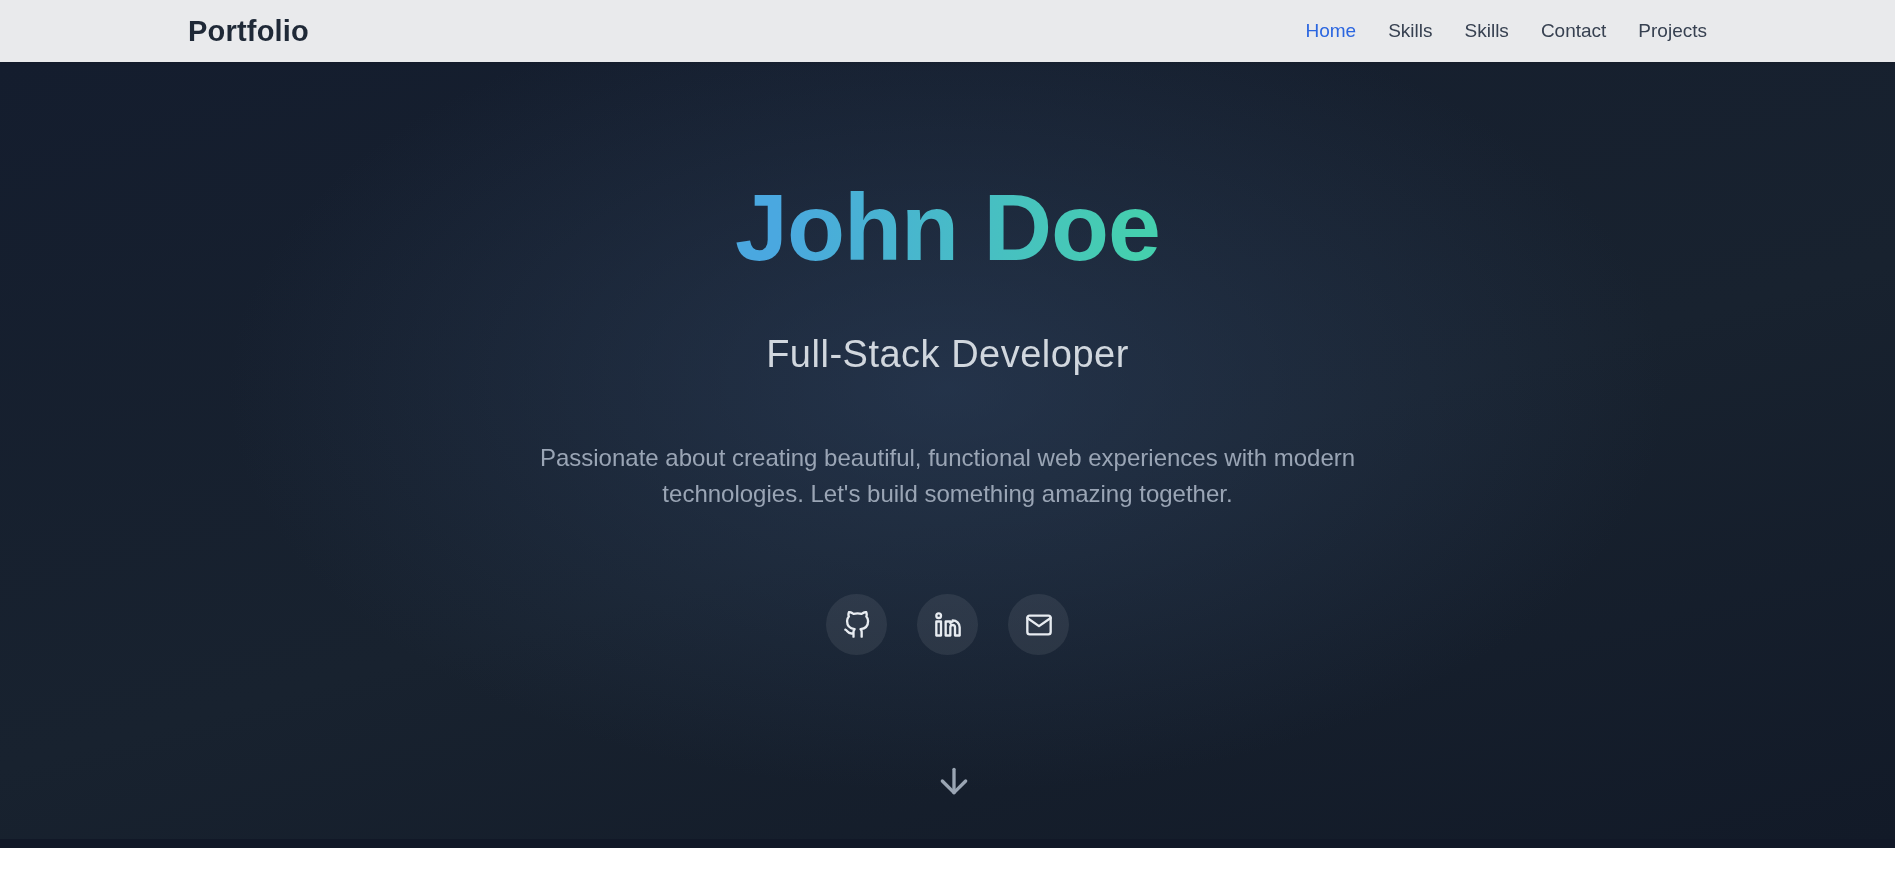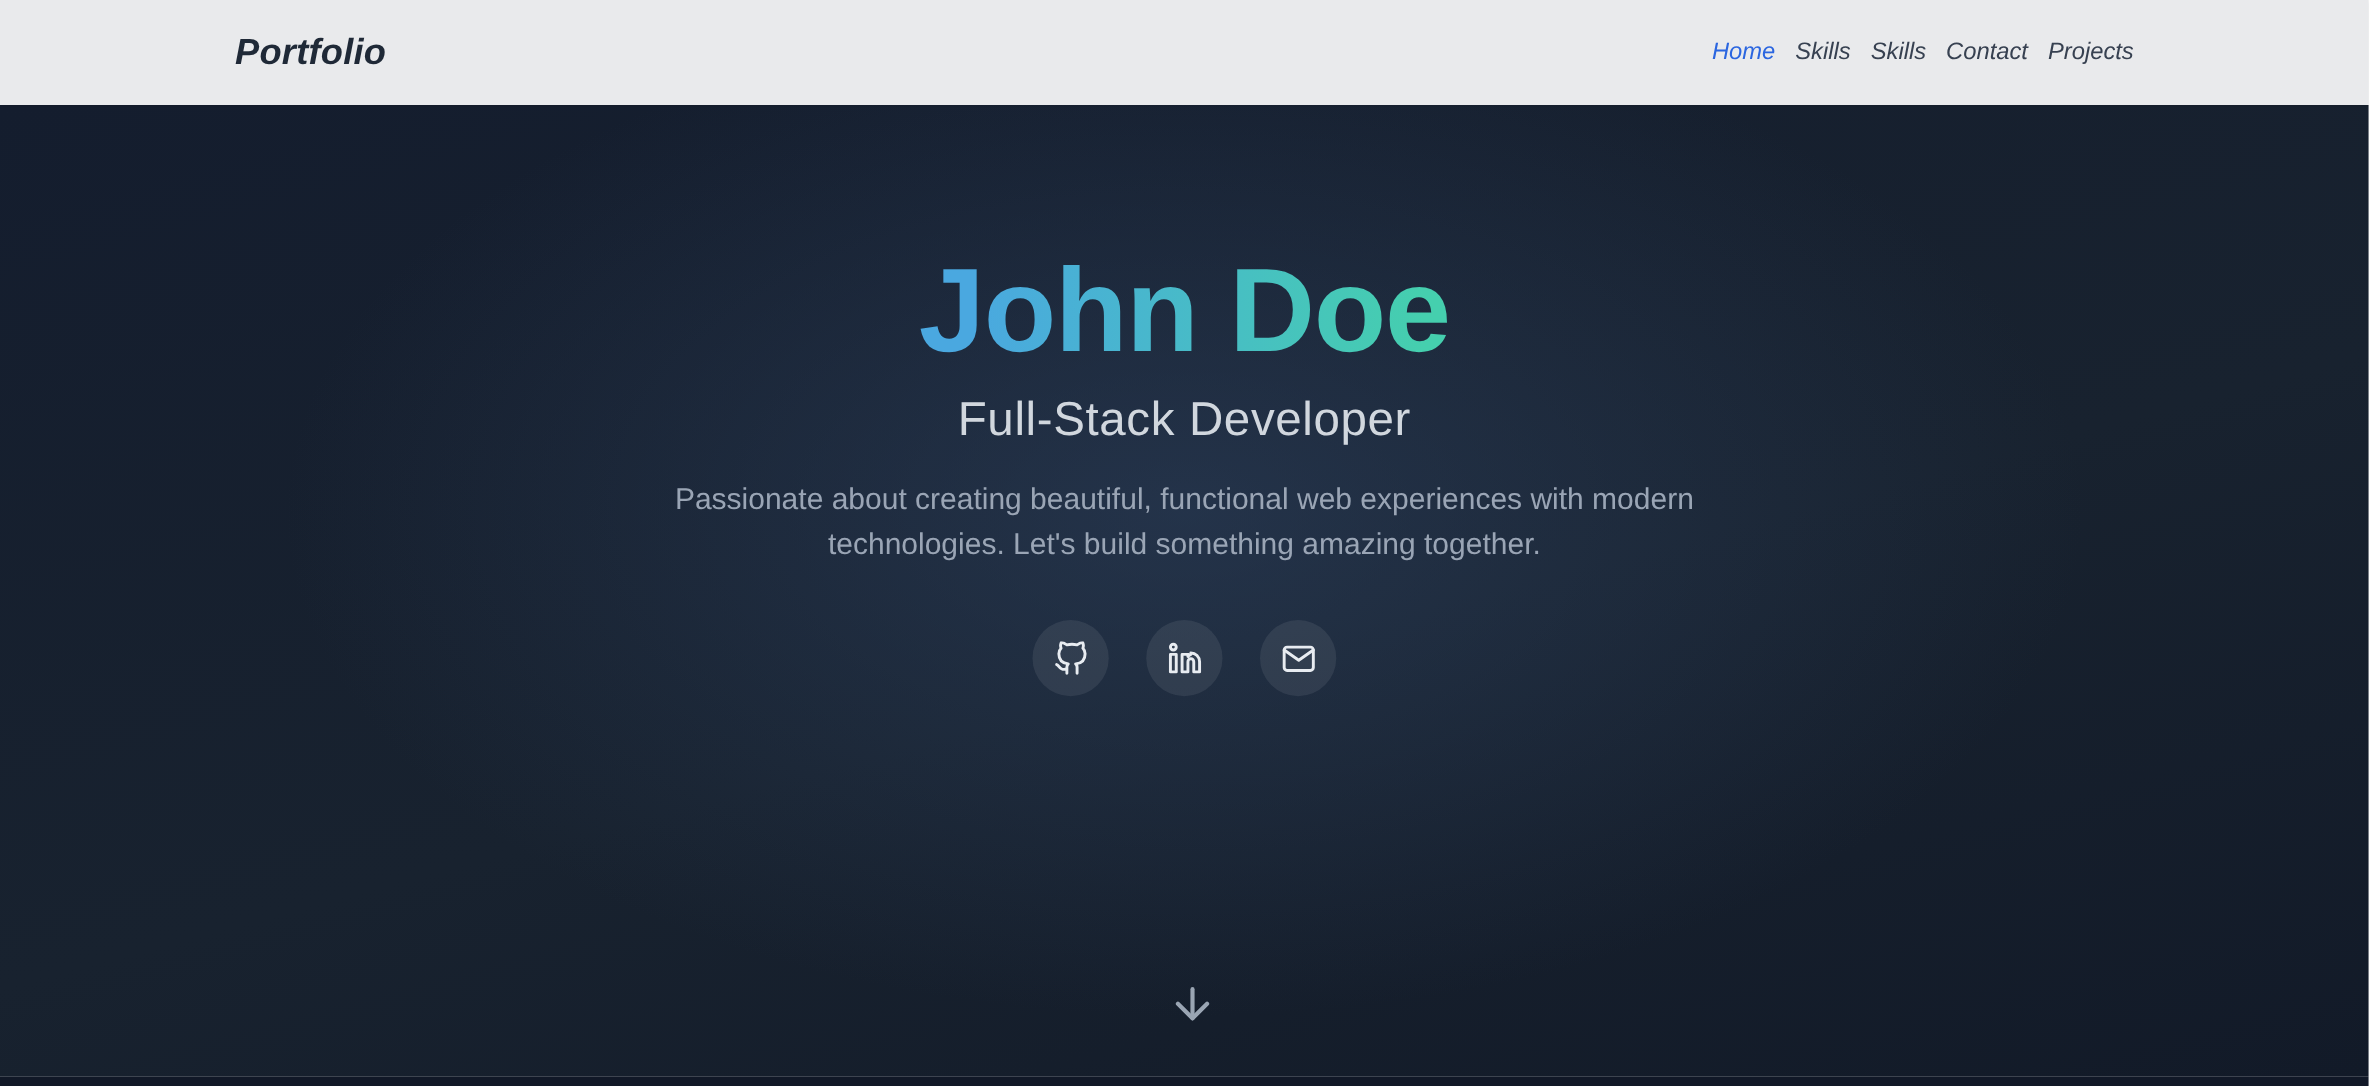--- a/index.html
+++ b/index.html
@@ -5,45 +5,44 @@
   * { margin: 0; padding: 0; box-sizing: border-box; }
   html, body {
     width: 1895px;
     height: 869px;
     overflow: hidden;
     font-family: "Liberation Sans", "DejaVu Sans", sans-serif;
   }
 
   
   .header {
-    height: 84px;
+    height: 62px;
     background: var(--header-bg, #e9eaec);
     box-shadow: 0 1px 3px rgba(0,0,0,0.12);
     position: relative;
     z-index: 2;
-    font-style: italic;
   }
   .header-inner {
     height: 100%;
     padding: 0 188px;
     display: flex;
     align-items: center;
     justify-content: space-between;
   }
   .logo {
     font-size: 29px;
     font-weight: 700;
     color: var(--logo-text, #1f2937);
     letter-spacing: 0.2px;
     cursor: pointer;
   }
   .nav {
     display: flex;
     align-items: center;
-    gap: 16px;
+    gap: 32px;
   }
   .nav-link {
     font-size: 19px;
     color: var(--nav-link, #374151);
     text-decoration: none;
     cursor: pointer;
   }
   .nav-link.active {
     color: var(--nav-active, #2563eb);
   }
@@ -53,20 +52,21 @@
     height: 777px;
     background:
       radial-gradient(ellipse 1000px 560px at 50% 42%, rgba(46,66,96,0.55) 0%, rgba(46,66,96,0.0) 72%),
       linear-gradient(165deg, #141d2e 0%, #18222f 55%, #121a28 100%);
     display: flex;
     flex-direction: column;
     align-items: center;
     text-align: center;
     padding-top: 118px;
     position: relative;
+    gap: 40px;
   }
   .hero-title {
     font-size: 95px;
     line-height: 1.0;
     font-weight: 700;
     letter-spacing: -1px;
     background: linear-gradient(90deg, var(--title-gradient-start, #4aa8e0) 10%, var(--title-gradient-end, #45cfae) 95%);
     -webkit-background-clip: text;
     background-clip: text;
     -webkit-text-fill-color: transparent;

